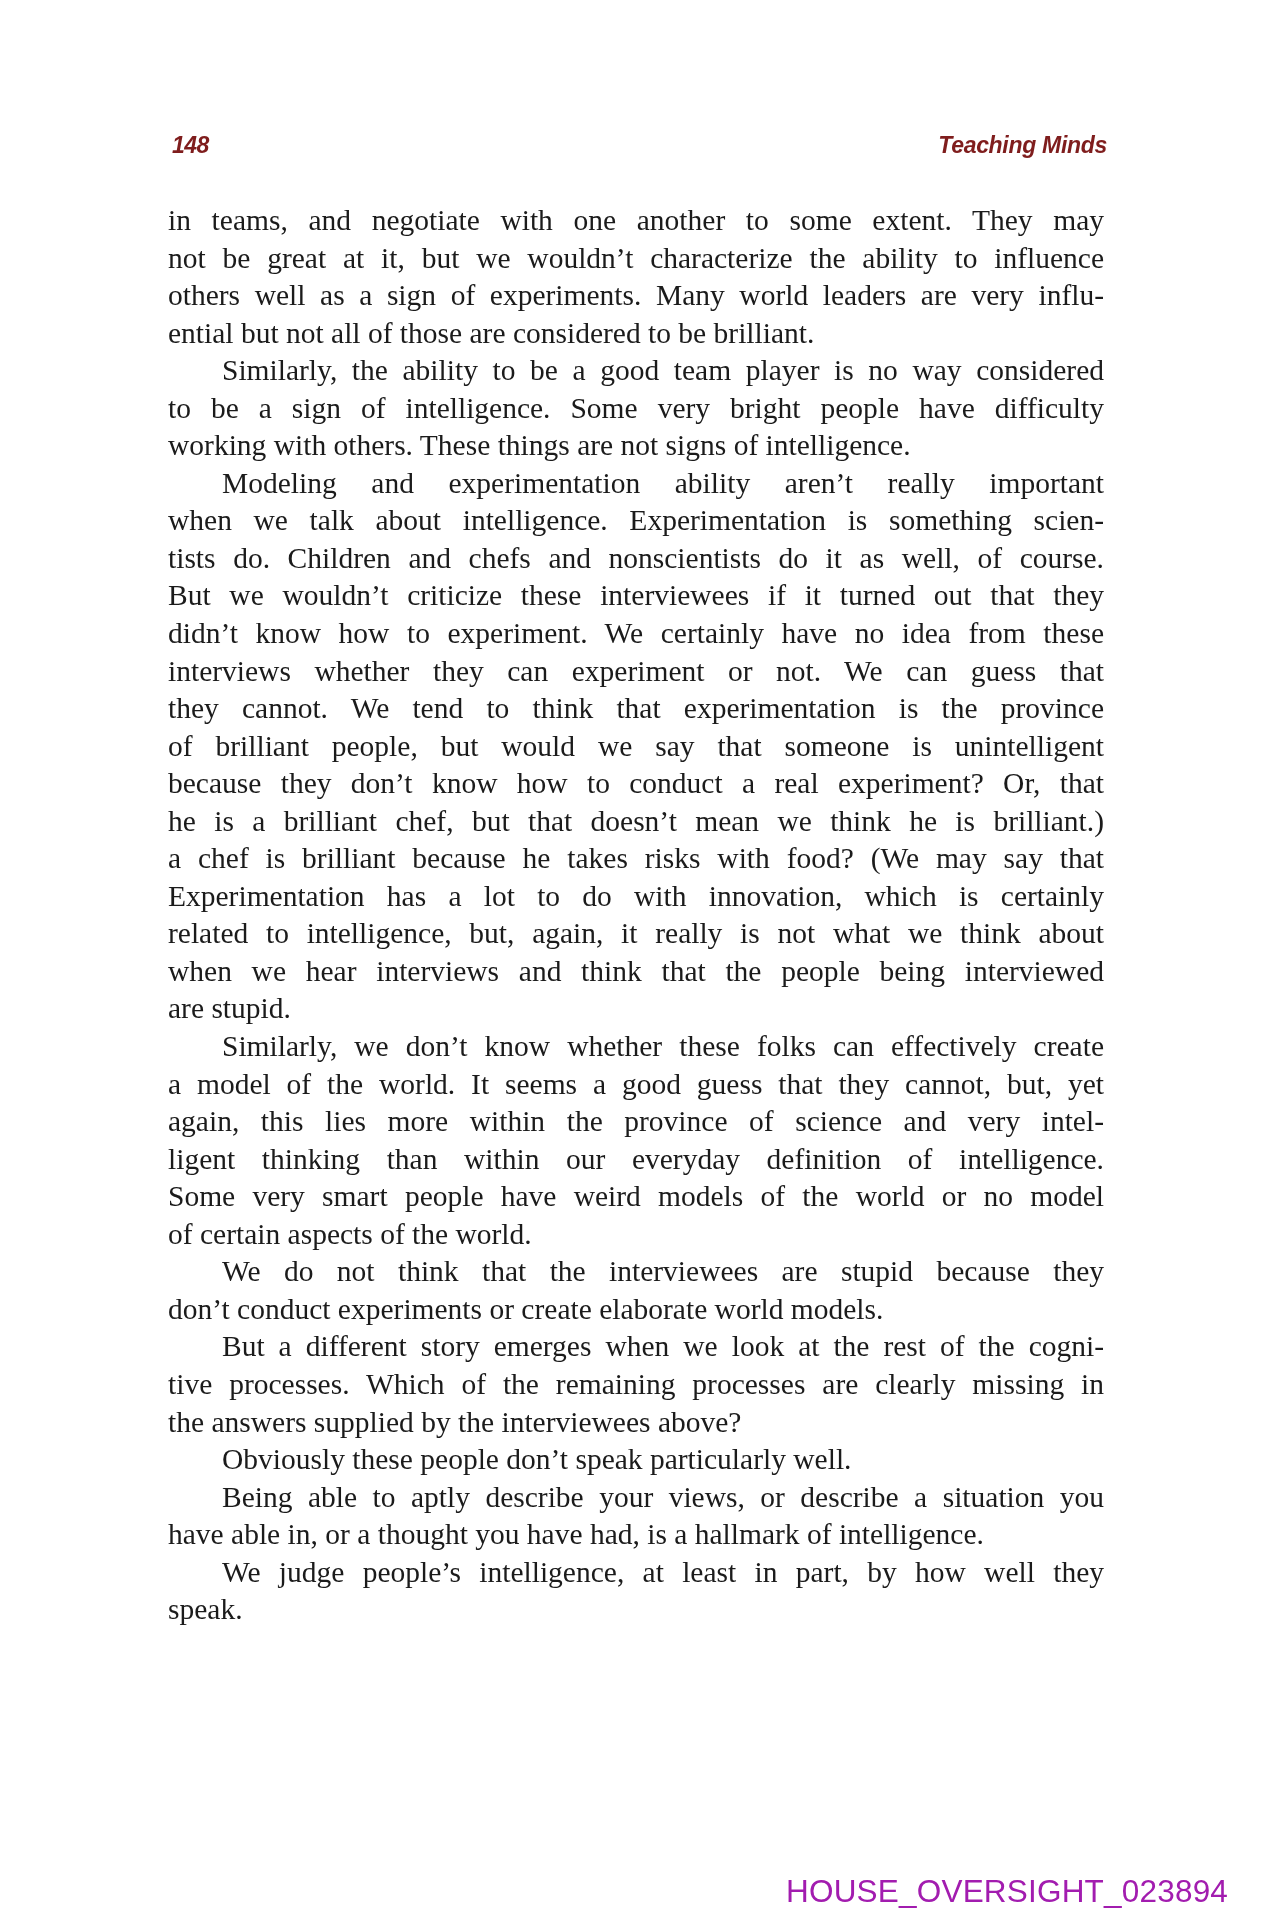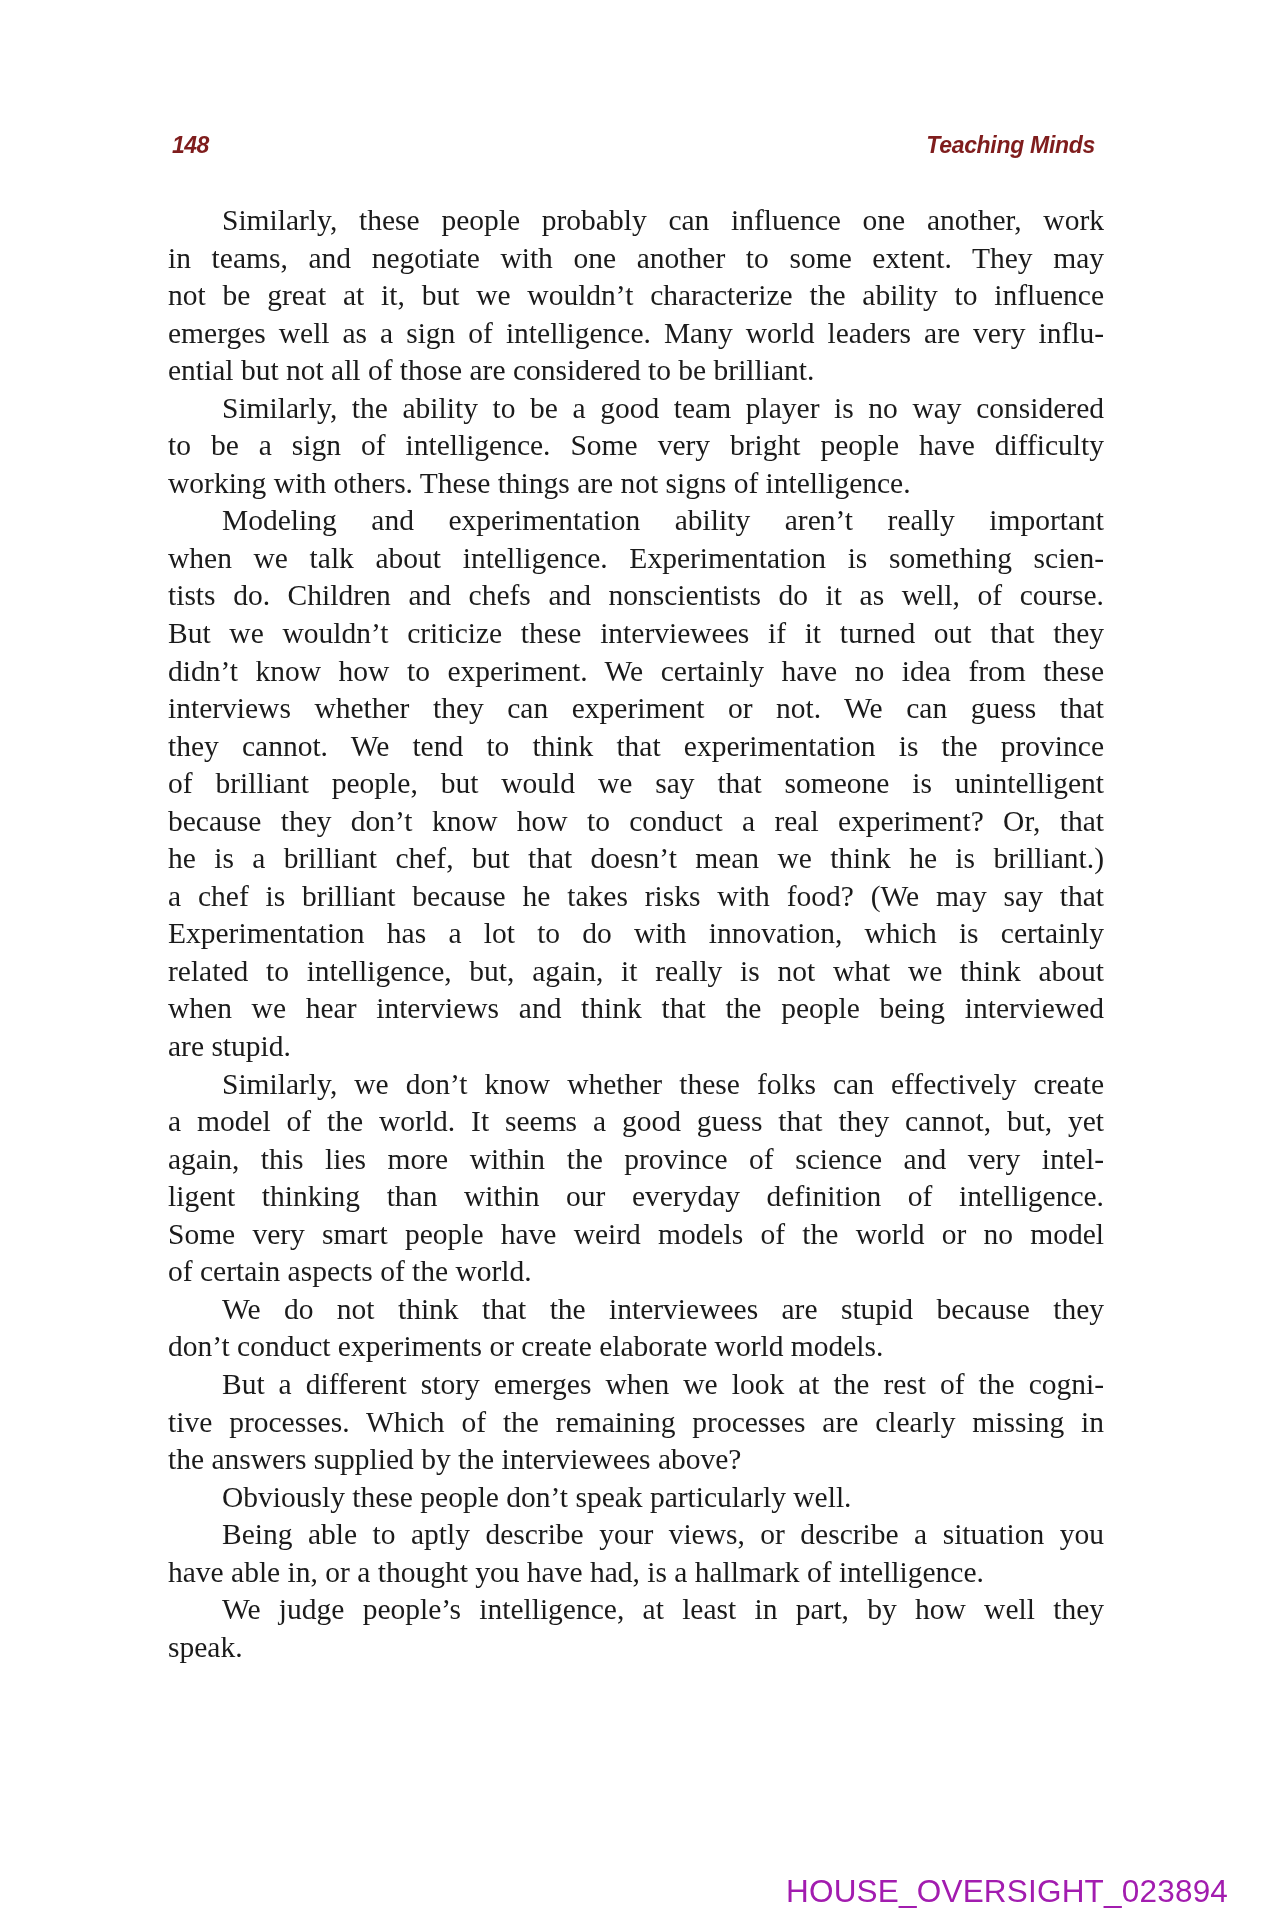--- a/index.html
+++ b/index.html
@@ -28,21 +28,21 @@
       color: #7f1d1d;
     }
     .running-head .page-num {
       position: absolute;
       left: 0;
       top: 0;
       letter-spacing: -0.5px;
     }
     .running-head .book-title {
       position: absolute;
-      right: 12px;
+      right: 0;
       top: 0;
       letter-spacing: -0.3px;
     }
     .body-text {
       position: absolute;
       top: 202px;
       left: 168px;
       width: 936px;
       font-family: "Liberation Serif", serif;
       font-size: 29.5px;
@@ -77,24 +77,23 @@
 </head>
 <body>
 
 <div class="running-head">
   <span class="page-num">148</span>
   <span class="book-title">Teaching Minds</span>
 </div>
 
 <div class="body-text" id="body-text">
     <div class="paragraph">
-      <span class="line first">Similarly, these people probably can influence one another, work</span>
       <span class="line">in teams, and negotiate with one another to some extent. They may</span>
       <span class="line">not be great at it, but we wouldn’t characterize the ability to influence</span>
-      <span class="line">emerges well as a sign of intelligence. Many world leaders are very influ-</span>
+      <span class="line">others well as a sign of experiments. Many world leaders are very influ-</span>
       <span class="line last">ential but not all of those are considered to be brilliant.</span>
     </div>
     <div class="paragraph">
       <span class="line first">Similarly, the ability to be a good team player is no way considered</span>
       <span class="line">to be a sign of intelligence. Some very bright people have difficulty</span>
       <span class="line last">working with others. These things are not signs of intelligence.</span>
     </div>
     <div class="paragraph">
       <span class="line first">Modeling and experimentation ability aren’t really important</span>
       <span class="line">when we talk about intelligence. Experimentation is something scien-</span>

